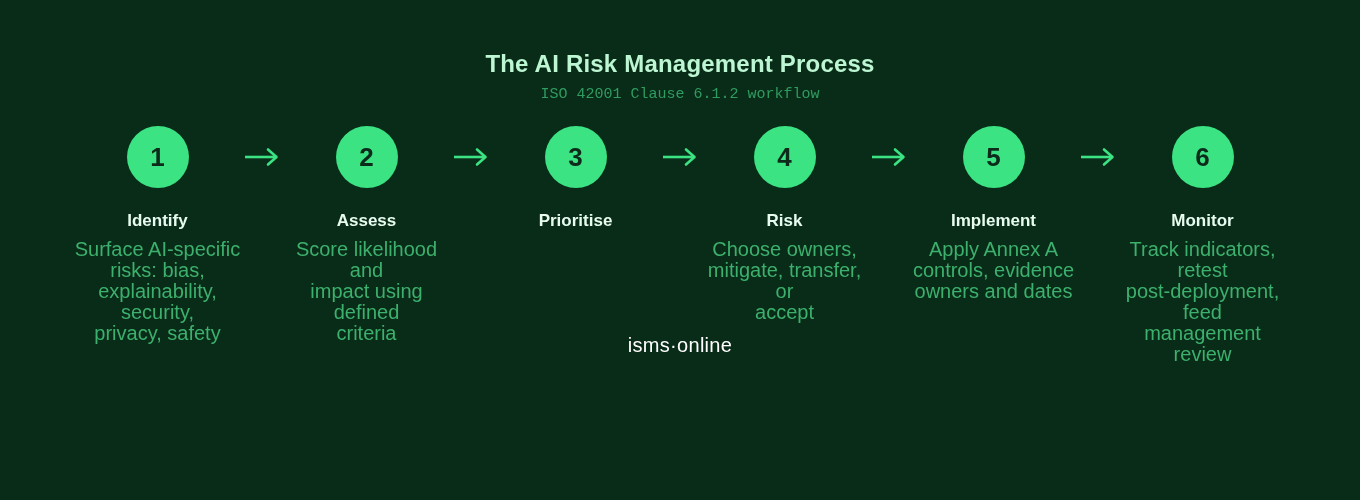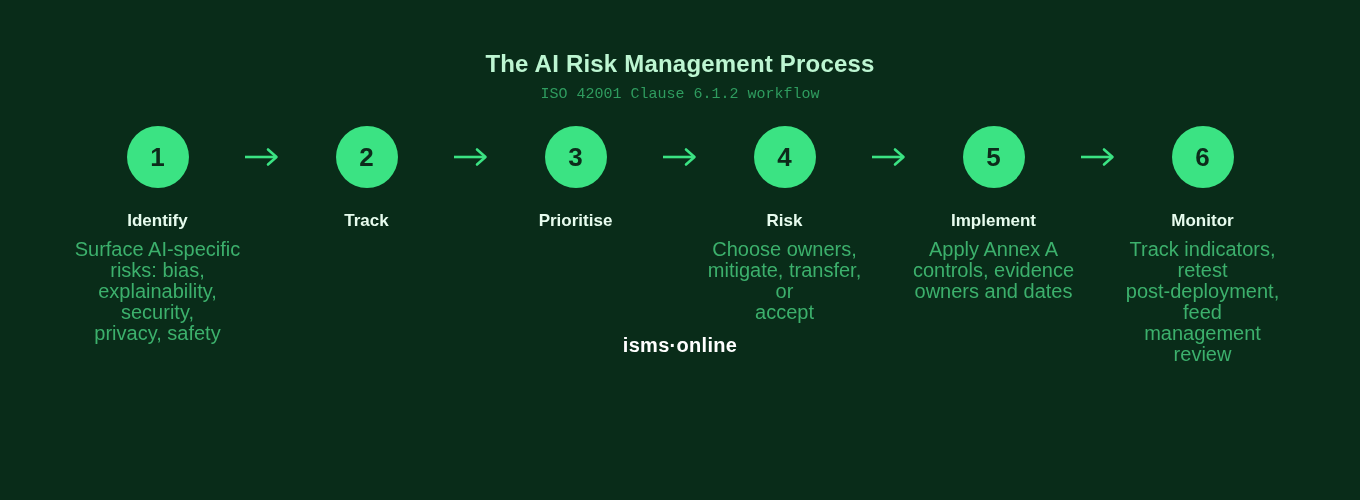--- a/index.html
+++ b/index.html
@@ -90,21 +90,21 @@
     margin-top:20px;
   }
   .arrow svg{display:block;}
   .logo{
     position:absolute;
     top:334px;left:0;
     width:100%;
     text-align:center;
     color:var(--logo-white);
     font-size:20px;
-    font-weight:700;
+    font-weight:400;
     letter-spacing:0.3px;
   }
 </style>
 </head>
 <body>
 
 <div class="canvas">
 
   <h1 class="title">The AI Risk Management Process</h1>
   <div class="subtitle">ISO 42001 Clause 6.1.2 workflow</div>
@@ -126,21 +126,24 @@
       <svg width="40" height="22" viewBox="0 0 40 22">
         <line x1="3" y1="11" x2="34" y2="11" stroke="#3be383" stroke-width="2.6"></line>
         <path d="M26 3.5 L34.5 11 L26 18.5" fill="none" stroke="#3be383" stroke-width="2.6" stroke-linecap="round" stroke-linejoin="round"></path>
       </svg>
     </div>
 
     <div class="step">
       <div class="circle">
           <span>2</span>
         </div>
-      <div class="step-label">Track</div>
+      <div class="step-label">Assess</div>
+      <div class="step-desc">Score likelihood and
+impact using defined
+criteria</div>
     </div>
 
     <div class="arrow">
       <svg width="40" height="22" viewBox="0 0 40 22">
         <line x1="3" y1="11" x2="34" y2="11" stroke="#3be383" stroke-width="2.6"></line>
         <path d="M26 3.5 L34.5 11 L26 18.5" fill="none" stroke="#3be383" stroke-width="2.6" stroke-linecap="round" stroke-linejoin="round"></path>
       </svg>
     </div>
 
     <div class="step">

